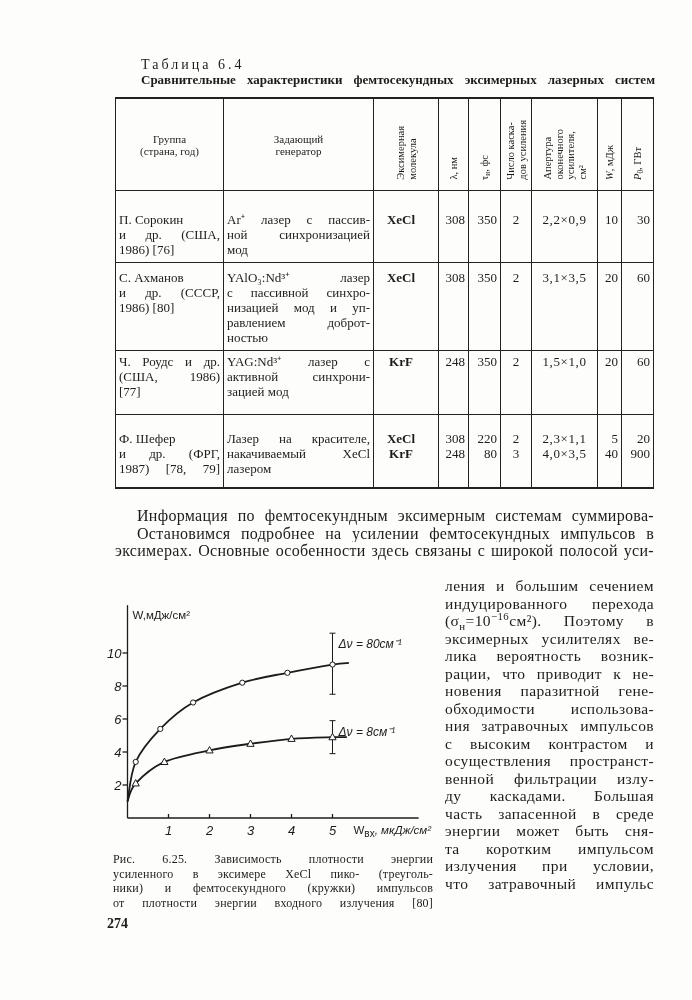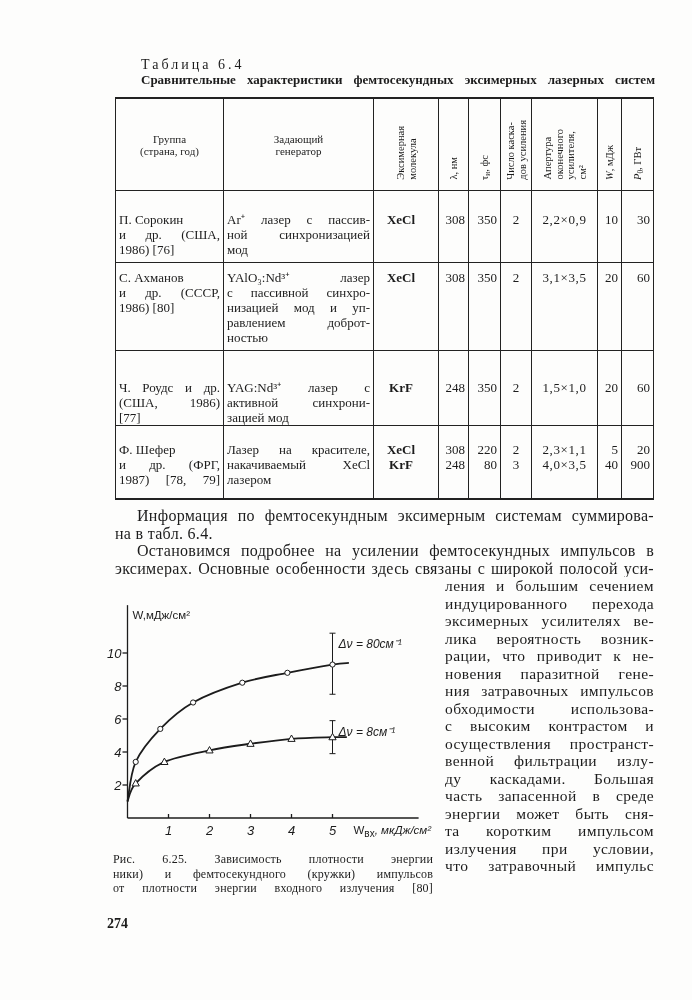--- a/index.html
+++ b/index.html
@@ -31,21 +31,21 @@
   .l { display:block; text-align:left; }
 
   .tbl td { vertical-align:top; font-size:13px; line-height:15px; }
   td.tx { padding-left:3px; padding-right:3px; }
   td.num { text-align:right; padding-right:3px; }
   td.ctr { text-align:center; }
   td.mol { text-align:center; padding-right:10px;font-weight:bold; }
   td.ap { text-align:center; letter-spacing:0.6px; }
   tr.r1 td { height:72px; padding-top:21px; }
   tr.r2 td { height:88px; padding-top:7px; }
-  tr.r3 td { height:64px; padding-top:29px; }
+  tr.r3 td { height:64px; padding-top:3px; }
   tr.r4 td { height:73px; padding-top:16px; }
   tr.r1 td, tr.r2 td, tr.r3 td, tr.r4 td { box-sizing:border-box; }
 
   
   .main-text { position:absolute; left:115px; top:507px; width:539px; font-size:16px; line-height:17.5px; letter-spacing:0.3px; }
   .col-text  { position:absolute; left:445px; top:577px; width:209px; font-size:15.5px; line-height:17.5px; letter-spacing:0.4px; }
   .ln { height:17.5px; overflow:hidden; }
   .ind { text-indent:22px; }
 
   
@@ -276,34 +276,34 @@
       <td class="num">
         <span class="bl">20</span>
         <span class="bl">900</span>
       </td>
     </tr>
   </tbody>
 </table>
 
 <div class="main-text">
   <div class="ln j ind">Информация по фемтосекундным эксимерным системам суммирова-</div>
-  <div class="ln l">на в табл. 6.4.</div>
   <div class="ln j ind">Остановимся подробнее на усилении фемтосекундных импульсов в</div>
   <div class="ln j">эксимерах. Основные особенности здесь связаны с широкой полосой уси-</div>
 </div>
 
 <div class="col-text">
   <div class="ln j">ления и большим сечением</div>
   <div class="ln j">индуцированного перехода</div>
+  <div class="ln j"><span>(σ</span><sub>н</sub><span>=10</span><sup>−16</sup><span>см²). Поэтому в</span></div>
   <div class="ln j">эксимерных усилителях ве-</div>
   <div class="ln j">лика вероятность возник-</div>
   <div class="ln j">рации, что приводит к не-</div>
   <div class="ln j">новения паразитной гене-</div>
+  <div class="ln j">обходимости использова-</div>
   <div class="ln j">ния затравочных импульсов</div>
-  <div class="ln j">обходимости использова-</div>
   <div class="ln j">с высоким контрастом и</div>
   <div class="ln j">осуществления пространст-</div>
   <div class="ln j">венной фильтрации излу-</div>
   <div class="ln j">ду каскадами. Большая</div>
   <div class="ln j">часть запасенной в среде</div>
   <div class="ln j">энергии может быть сня-</div>
   <div class="ln j">та коротким импульсом</div>
   <div class="ln j">излучения при условии,</div>
   <div class="ln j">что затравочный импульс</div>
 </div>
@@ -352,17 +352,18 @@
     <polygon points="64.4,163.1 60.800000000000004,169.5 68,169.5" class="mk"></polygon>
     <polygon points="109.5,151.55 105.9,157.95000000000002 113.1,157.95000000000002" class="mk"></polygon>
     <polygon points="150.5,144.95 146.9,151.35 154.1,151.35" class="mk"></polygon>
     <polygon points="191.5,140 187.9,146.4 195.1,146.4" class="mk"></polygon>
     <polygon points="232.5,138.34999999999997 228.9,144.74999999999997 236.1,144.74999999999997" class="mk"></polygon>
     <text x="238.5" y="140.64999999999998" class="annot">Δν = 8см⁻¹</text>
   </svg>
 
 <div class="caption">
   <div class="ln j">Рис. 6.25. Зависимость плотности энергии</div>
+  <div class="ln j">усиленного в эксимере XeCl пико- (треуголь-</div>
   <div class="ln j">ники) и фемтосекундного (кружки) импульсов</div>
   <div class="ln j">от плотности энергии входного излучения [80]</div>
 </div>
 
 <div class="page-num">274</div>
 
 </body></html>

